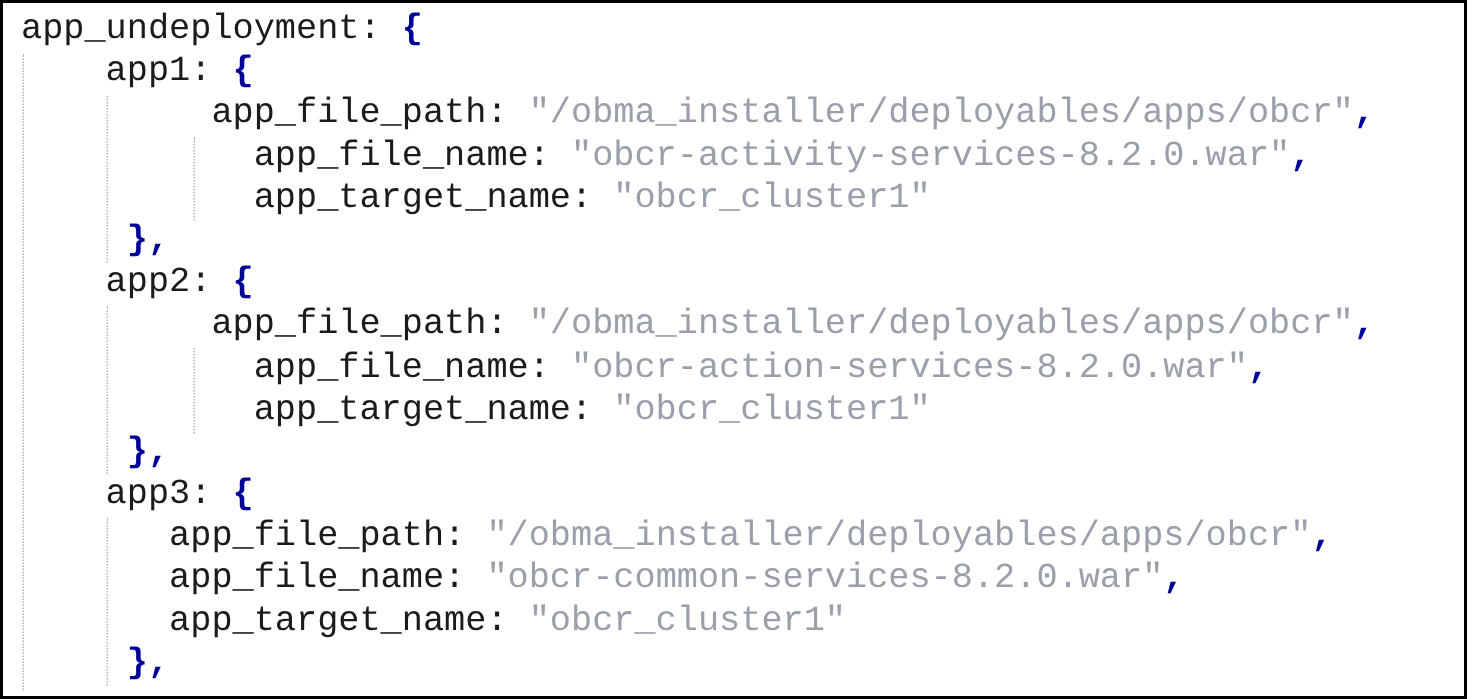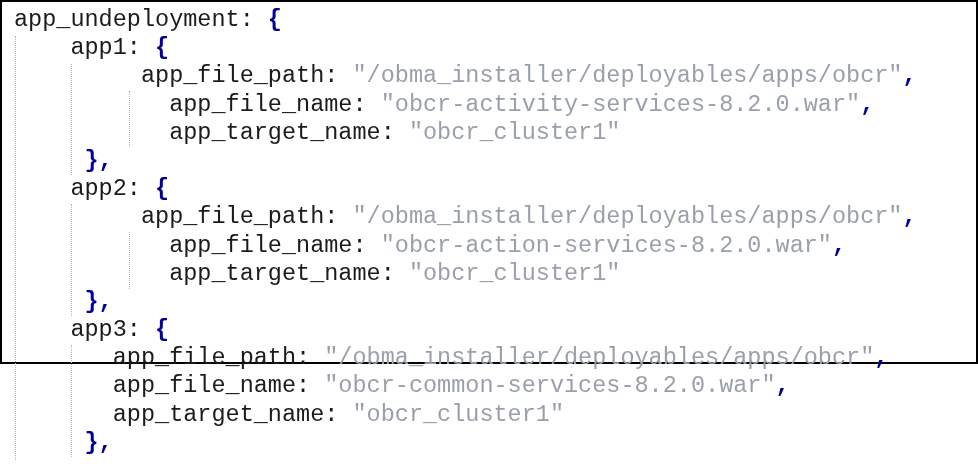--- a/index.html
+++ b/index.html
@@ -7,21 +7,21 @@
     padding: 0;
     background: #ffffff;
     width: 978px;
     height: 466px;
     overflow: hidden;
   }
   .panel {
     position: relative;
     box-sizing: border-box;
     width: 978px;
-    height: 364px;
+    height: 466px;
     background: var(--bg, #ffffff);
     border: 2px solid var(--border, #000000);
   }
   .code {
     position: relative;
     z-index: 2;
     padding: 4px 0 0 12px;
     font-family: "Liberation Mono", "DejaVu Sans Mono", monospace;
     font-size: 23.5px;
     line-height: 28.2px;

